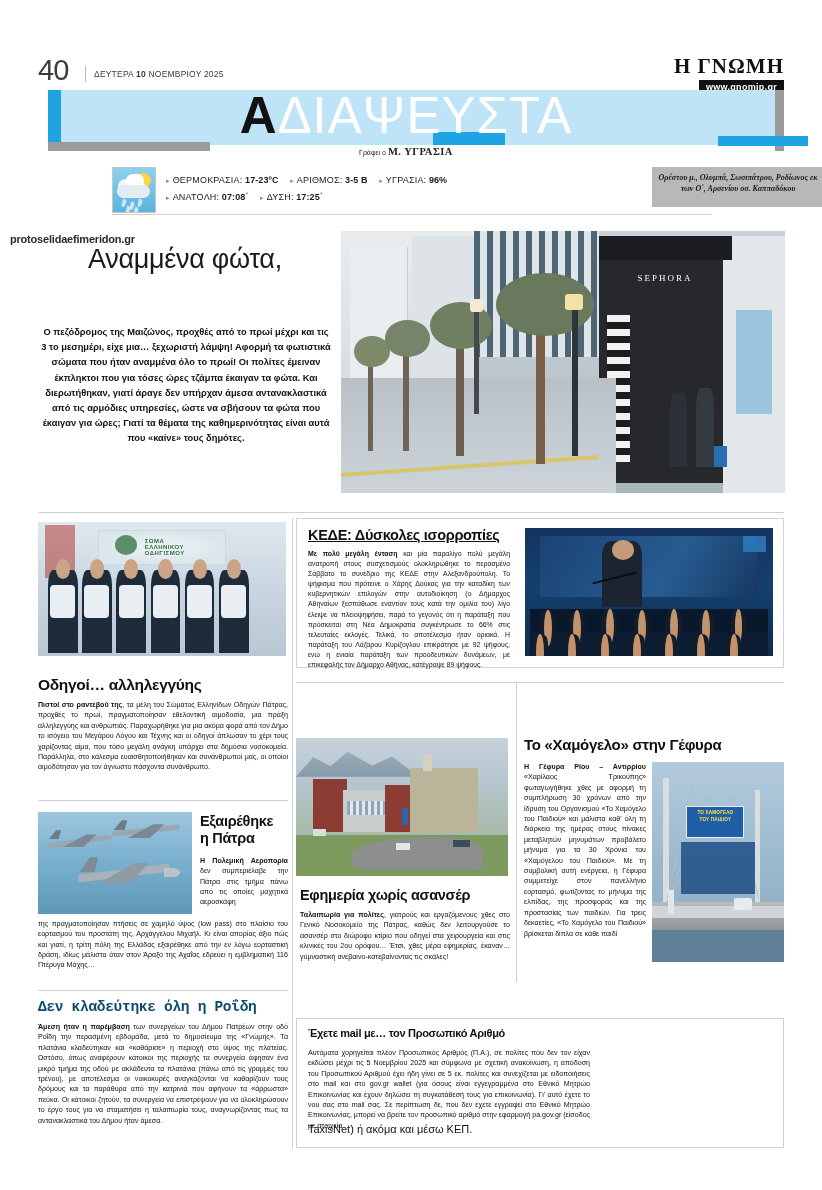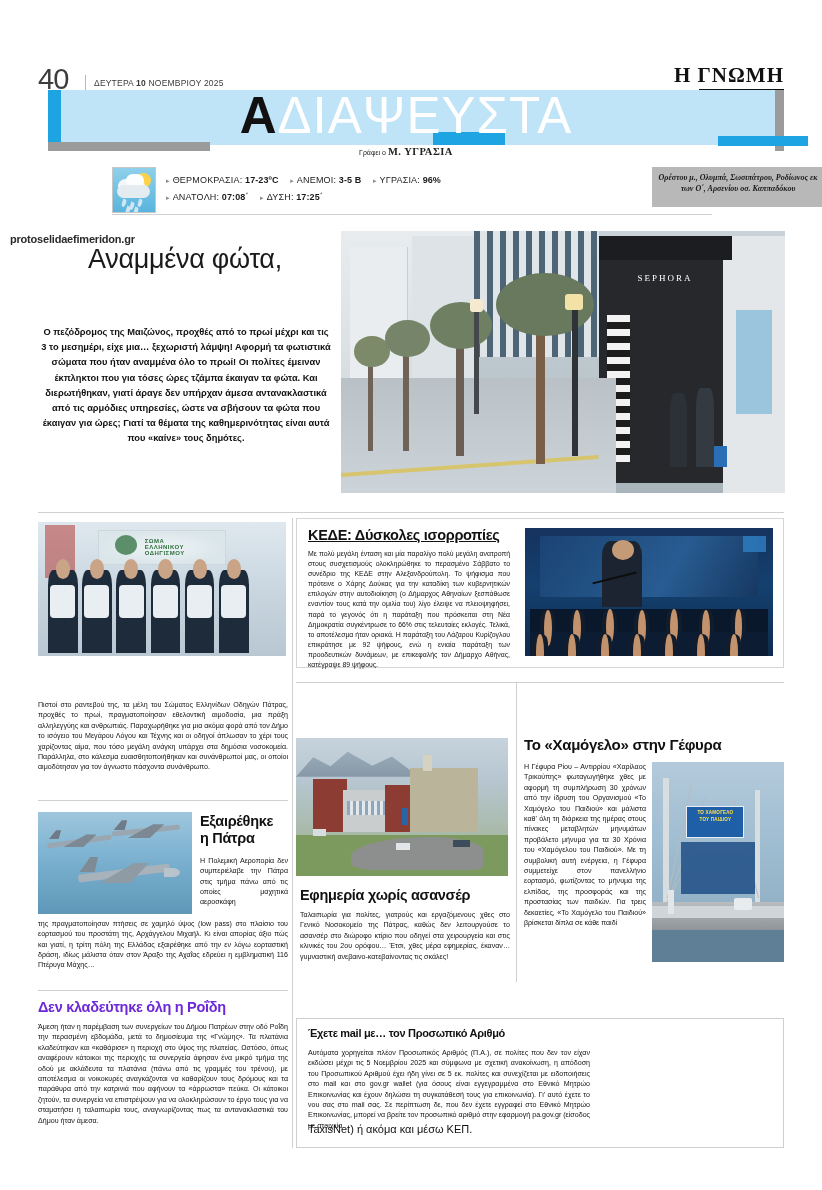--- a/index.html
+++ b/index.html
@@ -5,21 +5,21 @@
   * { box-sizing: border-box; margin: 0; padding: 0; }
   html, body {
     width: 822px; height: 1190px;
     background: #ffffff;
     font-family: "Liberation Sans", "DejaVu Sans", sans-serif;
     overflow: hidden;
   }
   .page { position: relative; width: 822px; height: 1190px; background:#fff; }
 
   
-  .topbar { position:absolute; left:38px; top:58px; width:746px; height:30px;margin-top:9px; }
+  .topbar { position:absolute; left:38px; top:58px; width:746px; height:30px; }
   .pageno {
     position:absolute; left:0; top:-4px; font-size:29px; font-weight:400;
     color:#3c3c3c; letter-spacing:-1px; font-family:"Liberation Sans",sans-serif;
   }
   .dateline {
     position:absolute; left:47px; top:8px; font-size:8.5px; color:#3a3a3a;
     letter-spacing:.2px; border-left:1px solid #b8b8b8; padding-left:8px; height:16px; line-height:16px;
   }
   .dateline b { font-weight:700; }
   .masthead {
@@ -103,21 +103,21 @@
   
   .hrule { position:absolute; background:#cfcfcf; height:1px; }
   .vrule { position:absolute; background:#cfcfcf; width:1px; }
 
   
   .art-h {
     font-family:"Liberation Sans", sans-serif; font-weight:700;
     color:#111; letter-spacing:-.3px;
   }
   .art-b { color:#111; text-align:justify; }
-  .art-b b { font-weight:400; }
+  .art-b b { font-weight:700; }
 
   
   .ph { position:absolute; overflow:hidden; }
   .ph-inner { position:absolute; inset:0; }
 
   
   .guides { background:linear-gradient(#dfe8ee 0%, #cbd8e2 45%, #b9c7d2 100%); }
   .guides .banner-grn { position:absolute; left:24%; top:6%; width:52%; height:26%;
      background:radial-gradient(ellipse at 50% 50%, #eef4f6 0%, #dbe6ea 70%); border:1px solid #cdd8dc; }
   .guides .logo-c { position:absolute; left:31%; top:10%; width:9%; height:15%; background:#2f6f3d; border-radius:50%; opacity:.75;}
@@ -222,21 +222,21 @@
       <div class="drop" style="left:9px;top:31px;"></div>
       <div class="drop" style="left:17px;top:34px;"></div>
       <div class="drop" style="left:25px;top:31px;"></div>
       <div class="drop" style="left:13px;top:38px;"></div>
       <div class="drop" style="left:21px;top:39px;"></div>
     </div>
     <div class="wtext">
       <div>
         <span class="arr">▸</span><span class="lbl">ΘΕΡΜΟΚΡΑΣΙΑ:</span>
         <b>17-23ºC</b><span class="sep"></span>
-        <span class="arr">▸</span><span class="lbl">ΑΝΕΜΟΙ:</span>
+        <span class="arr">▸</span><span class="lbl">ΑΡΙΘΜΟΣ:</span>
         <b>3-5 Β</b><span class="sep"></span>
         <span class="arr">▸</span><span class="lbl">ΥΓΡΑΣΙΑ:</span>
         <b>96%</b>
       </div>
       <div>
         <span class="arr">▸</span><span class="lbl">ΑΝΑΤΟΛΗ:</span>
         <b>07:08΄</b><span class="sep"></span>
         <span class="arr">▸</span><span class="lbl">ΔΥΣΗ:</span>
         <b>17:25΄</b>
       </div>
@@ -361,20 +361,21 @@
           <div class="fh"></div>
           <div class="fs"></div>
         </div>
       <div class="f" style="left:75%;">
           <div class="fh"></div>
           <div class="fs"></div>
         </div>
     </div>
   </div>
 
+  <div class="art-h" style="position:absolute; left:38px; top:676px; width:250px; font-size:15.5px; line-height:18px;">Οδηγοί… αλληλεγγύης</div>
   <div class="art-b" style="position:absolute; left:38px; top:700px; width:250px; font-size:7.1px; line-height:10.4px;"><b>Πιστοί στο ραντεβού της</b><span>, τα μέλη του Σώματος Ελληνίδων Οδηγών Πάτρας, προχθές το πρωί, πραγματοποίησαν εθελοντική αιμοδοσία, μια πράξη αλληλεγγύης και ανθρωπιάς. Παραχωρήθηκε για μια ακόμα φορά από τον Δήμο το ισόγειο του Μεγάρου Λόγου και Τέχνης και οι οδηγοί άπλωσαν το χέρι τους χαρίζοντας αίμα, που τόσο μεγάλη ανάγκη υπάρχει στα δημόσια νοσοκομεία. Παράλληλα, στο κάλεσμα ευαισθητοποιήθηκαν και συνάνθρωποί μας, οι οποίοι αιμοδότησαν για τον άγνωστο πάσχοντα συνάνθρωπο.</span></div>
 
   <div class="hrule" style="left:38px; top:800px; width:250px;"></div>
 
   <div class="ph jets" style="left:38px; top:812px; width:154px; height:102px;">
 
     <div class="j-body" style="left:6%; top:26%; width:42%; transform:rotate(-8deg);"></div>
     <div class="j-wing" style="left:16%; top:22%; width:22%; height:13px; clip-path:polygon(0 100%,70% 0,100% 0,60% 100%);"></div>
     <div class="j-tail" style="left:7%; top:18%; width:8%; height:9px; clip-path:polygon(0 100%,60% 0,100% 0,80% 100%);"></div>
 
@@ -390,21 +391,21 @@
 
   <div class="art-h" style="position:absolute; left:200px; top:813px; width:90px; font-size:14.5px; line-height:17px;">
     <div>Εξαιρέθηκε</div>
     <div>η Πάτρα</div>
   </div>
   <div class="art-b" style="position:absolute; left:200px; top:856px; width:88px; font-size:7.1px; line-height:10.3px;"><b>Η Πολεμική Αεροπορία</b><span> δεν συμπεριέλαβε την Πάτρα στις τμήμα πάνω από τις οποίες μαχητικά αεροσκάφη</span></div>
   <div class="art-b" style="position:absolute; left:38px; top:919px; width:250px; font-size:7.1px; line-height:10.3px;">της πραγματοποίησαν πτήσεις σε χαμηλό ύψος (low pass) στο πλαίσιο του εορτασμού του προστάτη της, Αρχάγγελου Μιχαήλ. Κι είναι απορίας άξιο πώς και γιατί, η τρίτη πόλη της Ελλάδας εξαιρέθηκε από την εν λόγω εορταστική δράση, ιδίως μάλιστα όταν στον Άραξο της Αχαΐας εδρεύει η εμβληματική 116 Πτέρυγα Μάχης…</div>
 
   <div class="hrule" style="left:38px; top:990px; width:250px;"></div>
 
-  <div class="art-h" style="position:absolute; left:38px; top:999px; width:250px; font-size:14.5px; line-height:17px; color:#6d28d9;">Δεν κλαδεύτηκε όλη η Ροΐδη</div>
+  <div class="art-h" style="position:absolute; left:38px; top:999px; width:250px; font-size:14.5px; line-height:17px; color:#0c4a6e;font-family:Liberation Mono, monospace;">Δεν κλαδεύτηκε όλη η Ροΐδη</div>
   <div class="art-b" style="position:absolute; left:38px; top:1022px; width:250px; font-size:7.1px; line-height:10.4px;"><b>Άμεση ήταν η παρέμβαση</b><span> των συνεργείων του Δήμου Πατρέων στην οδό Ροΐδη την περασμένη εβδομάδα, μετά το δημοσίευμα της «Γνώμης». Τα πλατάνια κλαδεύτηκαν και «καθάρισε» η περιοχή στο ύψος της πλατείας. Ωστόσο, όπως αναφέρουν κάτοικοι της περιοχής τα συνεργεία άφησαν ένα μικρό τμήμα της οδού με ακλάδευτα τα πλατάνια (πάνω από τις γραμμές του τρένου), με αποτέλεσμα οι νοικοκυρές αναγκάζονται να καθαρίζουν τους δρόμους και τα παράθυρα από την κατρινιά που αφήνουν τα «άρρωστα» πεύκα. Οι κάτοικοι ζητούν, τα συνεργεία να επιστρέψουν για να ολοκληρώσουν το έργο τους για να σταματήσει η ταλαιπωρία τους, αναγνωρίζοντας πως τα αντανακλαστικά του Δήμου ήταν άμεσα.</span></div>
 
   <div class="vrule" style="left:292px; top:518px; height:630px;"></div>
 
   <div class="ph hosp" style="left:296px; top:738px; width:212px; height:138px;">
     <div class="mtn"></div>
     <div class="lawn"></div>
     <div class="b-red" style="left:8%;top:30%;width:16%;height:38%;"></div>
     <div class="b-gray" style="left:22%;top:38%;width:22%;height:30%;"></div>
     <div class="b-red" style="left:42%;top:34%;width:14%;height:34%;"></div>

